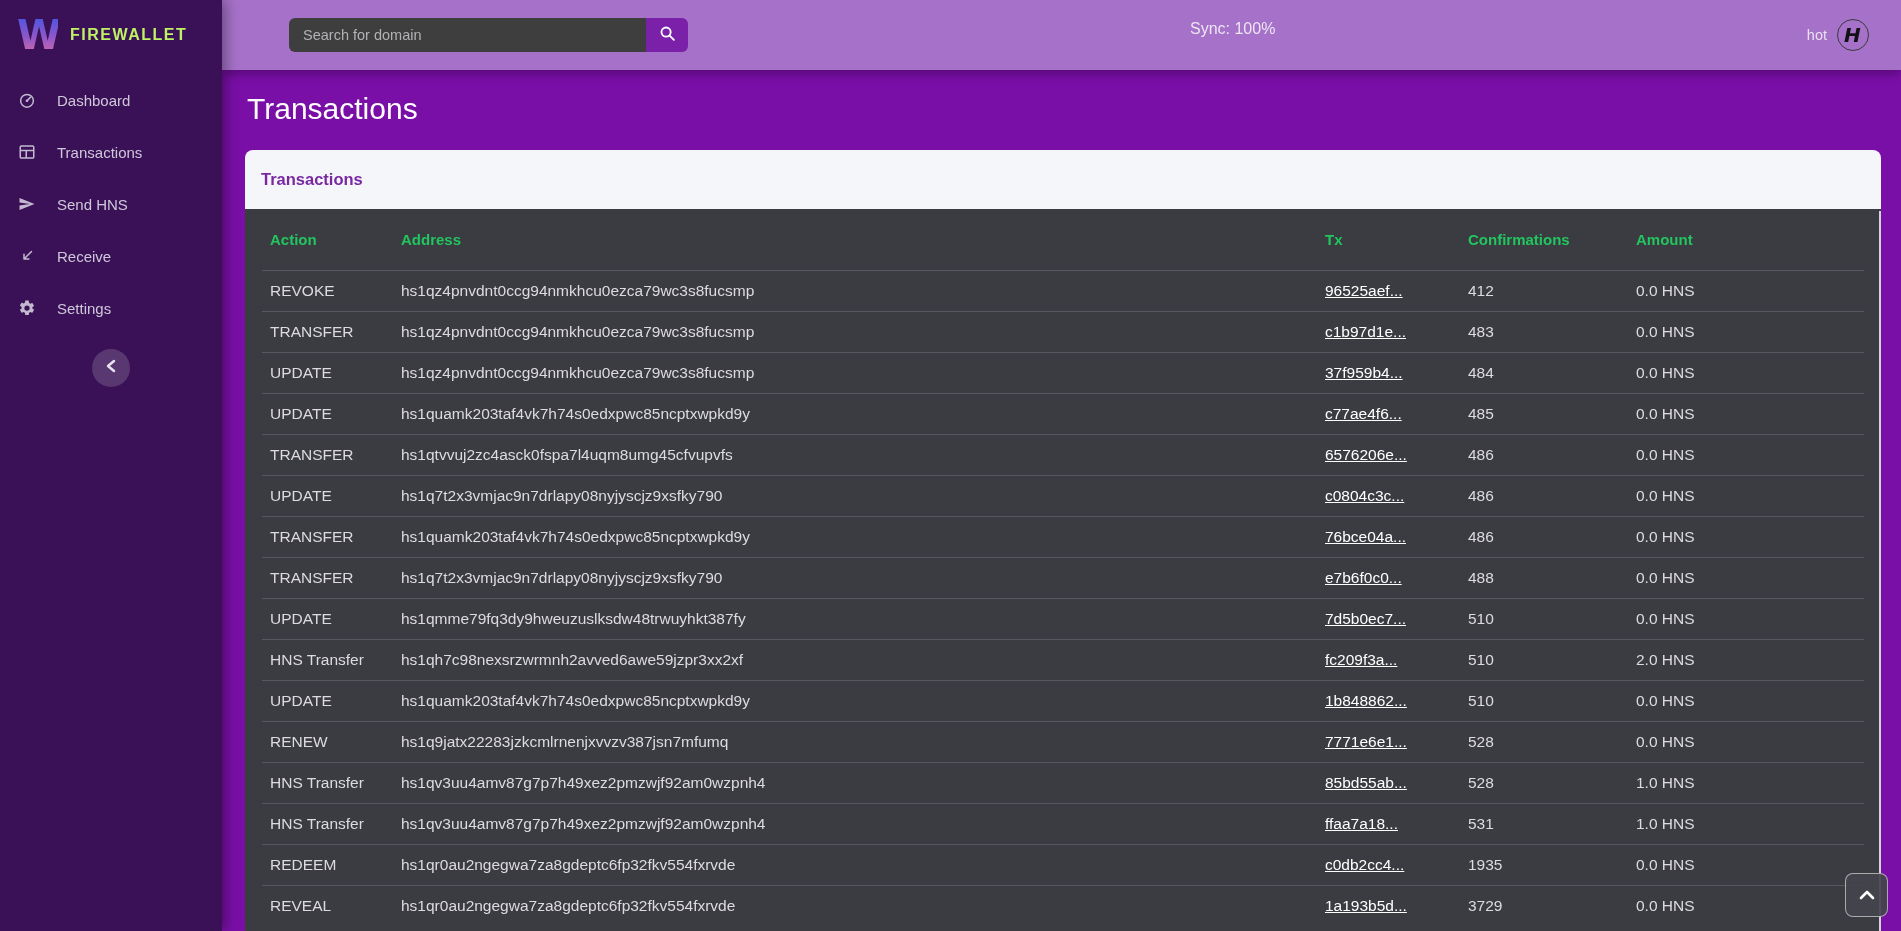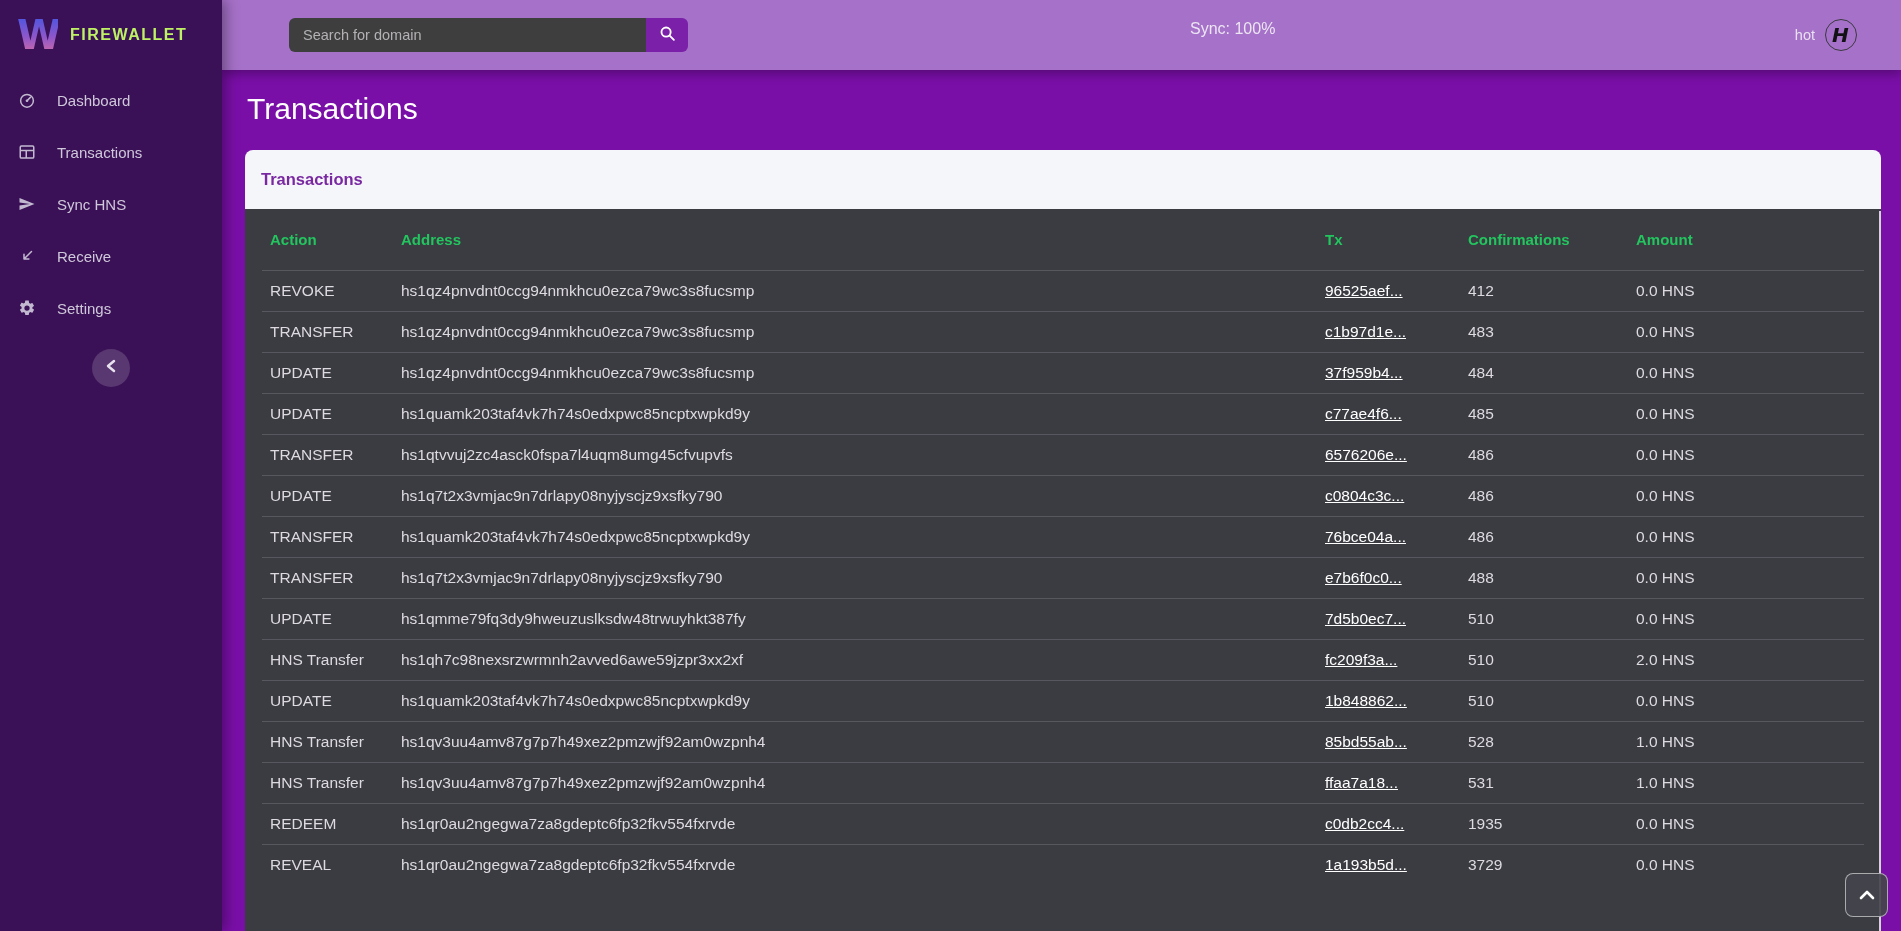--- a/index.html
+++ b/index.html
@@ -21,21 +21,21 @@
   .topbar { position:absolute; left:222px; top:0; width:1679px; height:70px; background:#a671c8; z-index:20;
             box-shadow:0 4px 10px rgba(0,0,0,0.3); }
   .search-wrap { position:absolute; left:43px; top:18px; height:48px; display:flex;margin-left:24px; }
   .search-input { width:357px; height:34px; background:#3e3e3f; border:none; outline:none; color:#d7d5d8;
                   font-size:14.5px; padding:0 14px; border-radius:6px 0 0 6px; font-family:"Liberation Sans",sans-serif; }
   .search-input::placeholder { color:#b3b1b4; }
   .search-btn { width:42px; height:34px; background:#7b20a8; border:none; border-radius:0 6px 6px 0;
                 display:flex; align-items:center; justify-content:center; cursor:pointer; }
   .sync { position:absolute; left:968px; top:0; height:58px; display:flex; align-items:center;
           color:#ece5f3; font-size:16px; }
-  .wallet-box { position:absolute; right:44px; top:0; height:70px; display:flex; align-items:center; gap:10px; }
+  .wallet-box { position:absolute; right:32px; top:0; height:70px; display:flex; align-items:center; gap:10px; }
   .wallet-name { color:#e9e1f1; font-size:14.5px; }
   .hns-circle { width:32px; height:32px; border-radius:50%; border:1.5px solid #3a3a40; display:flex;
                 align-items:center; justify-content:center; cursor:pointer; }
 
   
   .main { position:absolute; left:222px; top:70px; width:1679px; height:861px; background:#7a0fa8; overflow:hidden; }
   .page-title { color:#ffffff; font-size:30px; font-weight:400; padding:22px 0 24px 25px; }
   .card { margin-left:23px; width:1636px; border-radius:8px 8px 0 0; }
   .card-header { height:59px; background:#f5f6fa; border-radius:8px 8px 0 0; display:flex; align-items:center;
                  padding-left:16px; }
@@ -93,21 +93,21 @@
           </svg>
       </span>
       <span class="lbl">Transactions</span>
     </div>
     <div class="nav-item">
       <span class="icn">
         <svg width="18" height="18" viewBox="0 0 24 24">
             <path d="M2 20l20-8L2 4l0 6 14 2-14 2z" fill="#c2b9d1"></path>
           </svg>
       </span>
-      <span class="lbl">Sync HNS</span>
+      <span class="lbl">Send HNS</span>
     </div>
     <div class="nav-item">
       <span class="icn">
         <svg width="18" height="18" viewBox="0 0 24 24">
             <path d="M18 6 L8 16 M8 16 l0 -6.5 M8 16 l6.5 0" fill="none" stroke="#c2b9d1" stroke-width="2" stroke-linecap="round" stroke-linejoin="round"></path>
           </svg>
       </span>
       <span class="lbl">Receive</span>
     </div>
     <div class="nav-item">
@@ -249,20 +249,27 @@
               <td>2.0 HNS</td>
             </tr>
             <tr>
               <td>UPDATE</td>
               <td>hs1quamk203taf4vk7h74s0edxpwc85ncptxwpkd9y</td>
               <td><a class="tx-link" href="#">1b848862...</a></td>
               <td>510</td>
               <td>0.0 HNS</td>
             </tr>
             <tr>
+              <td>RENEW</td>
+              <td>hs1q9jatx22283jzkcmlrnenjxvvzv387jsn7mfumq</td>
+              <td><a class="tx-link" href="#">7771e6e1...</a></td>
+              <td>528</td>
+              <td>0.0 HNS</td>
+            </tr>
+            <tr>
               <td>HNS Transfer</td>
               <td>hs1qv3uu4amv87g7p7h49xez2pmzwjf92am0wzpnh4</td>
               <td><a class="tx-link" href="#">85bd55ab...</a></td>
               <td>528</td>
               <td>1.0 HNS</td>
             </tr>
             <tr>
               <td>HNS Transfer</td>
               <td>hs1qv3uu4amv87g7p7h49xez2pmzwjf92am0wzpnh4</td>
               <td><a class="tx-link" href="#">ffaa7a18...</a></td>

